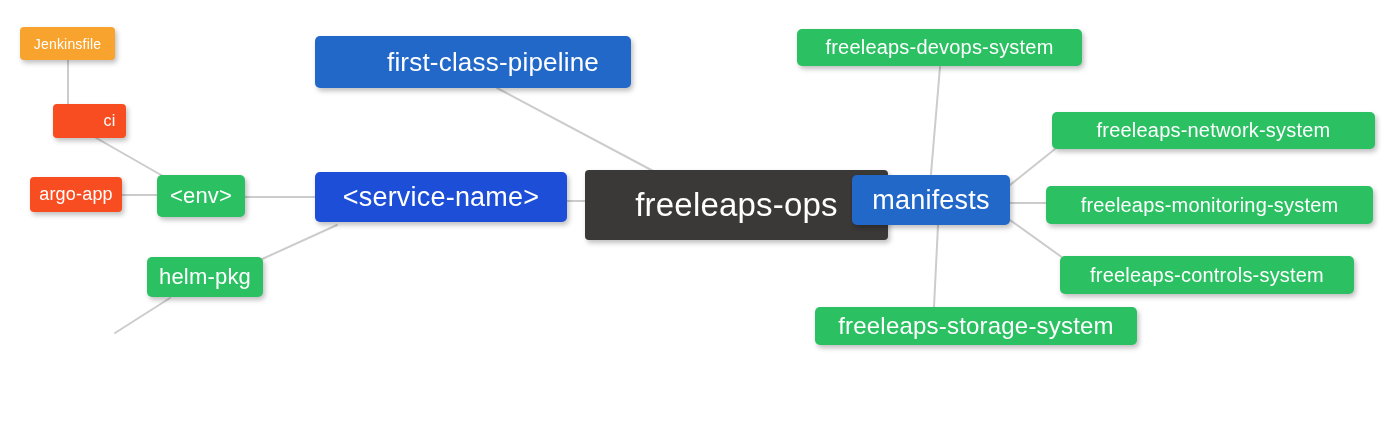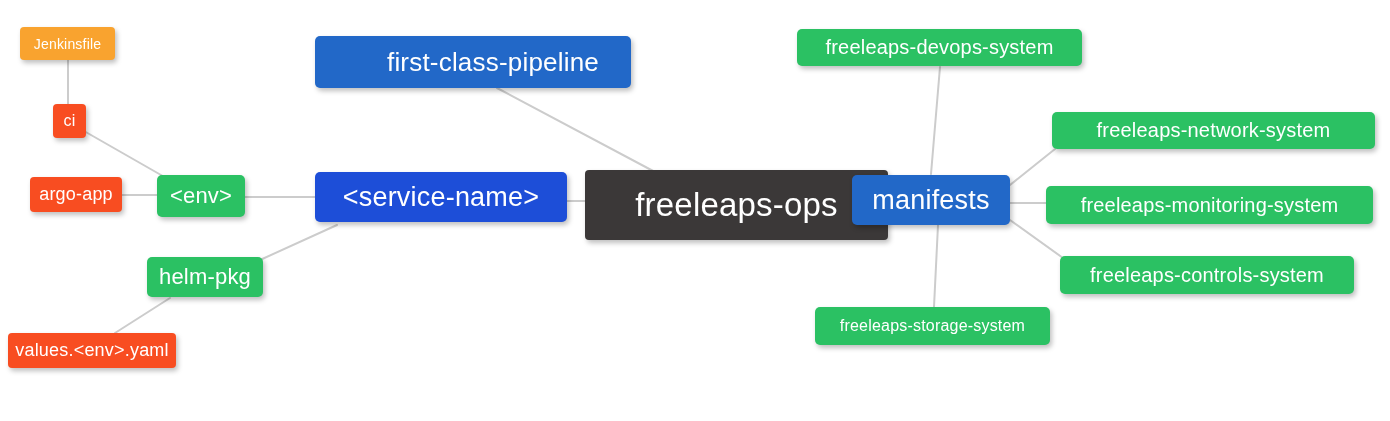--- a/index.html
+++ b/index.html
@@ -46,21 +46,21 @@
   #n-argo_app           { left:30px;   top:177px; width:92px;  height:35px; font-size:18px; border-radius:4px; }
   #n-env                { left:157px;  top:175px; width:88px;  height:42px; font-size:22px; }
   #n-first_class_pipeline{ left:315px; top:36px;  width:276px; height:52px; font-size:26px;padding-left:40px; }
   #n-service_name       { left:315px;  top:172px; width:252px; height:50px; font-size:27px; }
   #n-freeleaps_ops      { left:585px;  top:170px; width:303px; height:70px; font-size:33px; border-radius:4px; }
   #n-manifests          { left:852px;  top:175px; width:158px; height:50px; font-size:27px; }
   #n-devops_system      { left:797px;  top:29px;  width:285px; height:37px; font-size:20px; }
   #n-network_system     { left:1052px; top:112px; width:323px; height:37px; font-size:20px; }
   #n-monitoring_system  { left:1046px; top:186px; width:327px; height:38px; font-size:20px; }
   #n-controls_system    { left:1060px; top:256px; width:294px; height:38px; font-size:20px; }
-  #n-storage_system     { left:815px;  top:307px; width:235px; height:38px; font-size:16px; }
+  #n-storage_system     { left:815px;  top:307px; width:322px; height:38px; font-size:24px; }
   #n-helm_pkg           { left:147px;  top:257px; width:116px; height:40px; font-size:22px; }
   #n-values_env_yaml    { left:8px;    top:333px; width:168px; height:35px; font-size:18px; border-radius:4px; }
 </style>
 </head>
 <body>
 
 <div id="canvas">
 
   <svg id="edges" viewBox="0 0 1390 421" xmlns="http://www.w3.org/2000/svg">
     <line x1="68" y1="60" x2="68" y2="104"></line>
@@ -73,28 +73,27 @@
     <line x1="567" y1="201" x2="585" y2="201"></line>
     <line x1="847" y1="201" x2="852" y2="201"></line>
     <line x1="931" y1="174" x2="940" y2="67"></line>
     <line x1="1010" y1="185" x2="1055" y2="149"></line>
     <line x1="1010" y1="203" x2="1046" y2="203"></line>
     <line x1="1010" y1="220" x2="1063" y2="258"></line>
     <line x1="938" y1="225" x2="934" y2="307"></line>
   </svg>
 
   <div class="node" id="n-jenkinsfile" style="background-color: rgb(249, 163, 47);">Jenkinsfile</div>
-  <div class="node" id="n-ci" style="background-color: rgb(248, 77, 33);">ci</div>
+  <div class="node" id="n-ci" style="background-color: rgb(248, 77, 33); padding-left: 40px;">ci</div>
   <div class="node" id="n-argo_app" style="background-color: rgb(248, 77, 33);">argo-app</div>
   <div class="node" id="n-env" style="background-color: rgb(43, 193, 99);">&lt;env&gt;</div>
   <div class="node" id="n-first_class_pipeline" style="background-color: rgb(34, 104, 200);">first-class-pipeline</div>
   <div class="node" id="n-service_name" style="background-color: #1d4ed8;">&lt;service-name&gt;</div>
   <div class="node" id="n-freeleaps_ops" style="background-color: rgb(59, 56, 56);">freeleaps-ops</div>
   <div class="node" id="n-manifests" style="background-color: rgb(34, 104, 200);">manifests</div>
   <div class="node" id="n-devops_system" style="background-color: rgb(43, 193, 99);">freeleaps-devops-system</div>
   <div class="node" id="n-network_system" style="background-color: rgb(43, 193, 99);">freeleaps-network-system</div>
   <div class="node" id="n-monitoring_system" style="background-color: rgb(43, 193, 99);">freeleaps-monitoring-system</div>
   <div class="node" id="n-controls_system" style="background-color: rgb(43, 193, 99);">freeleaps-controls-system</div>
   <div class="node" id="n-storage_system" style="background-color: rgb(43, 193, 99);">freeleaps-storage-system</div>
   <div class="node" id="n-helm_pkg" style="background-color: rgb(43, 193, 99);">helm-pkg</div>
-  <div class="node" id="n-values_env_yaml" style="background-color: rgb(248, 77, 33);">values.&lt;env&gt;.yaml</div>
 
 </div>
 
 </body></html>

